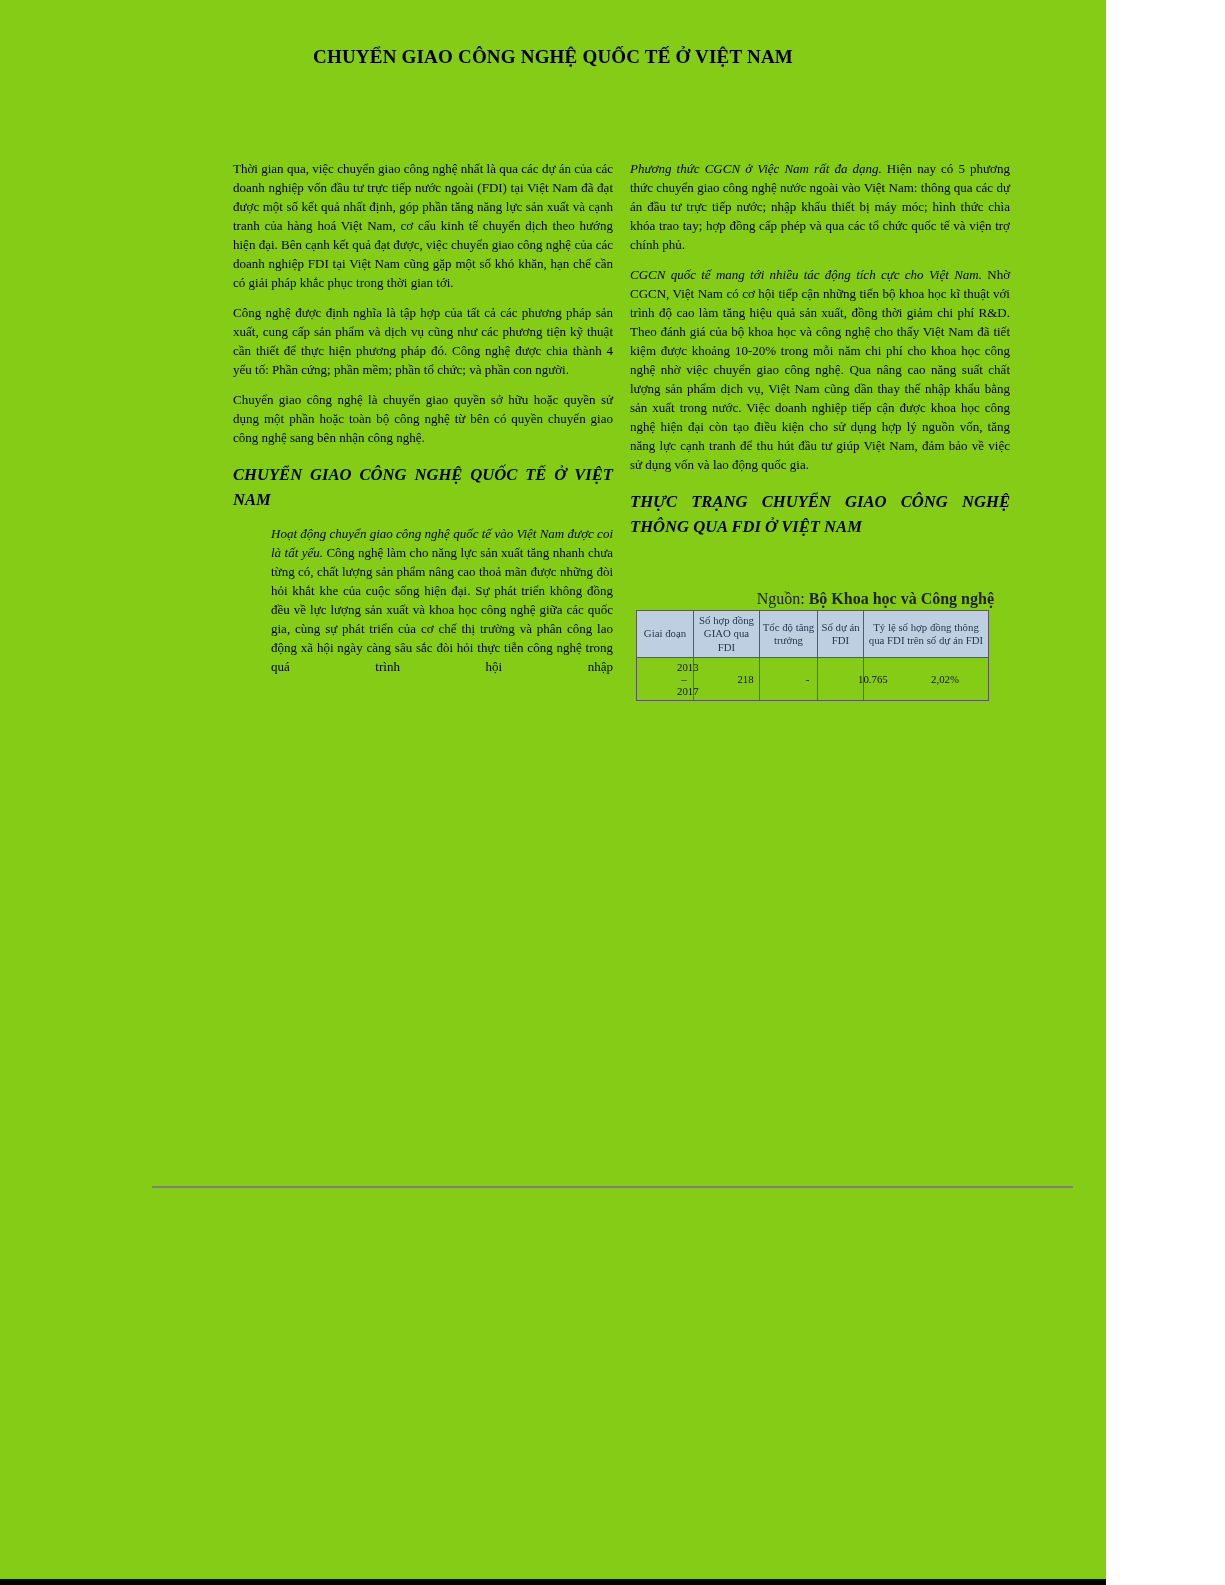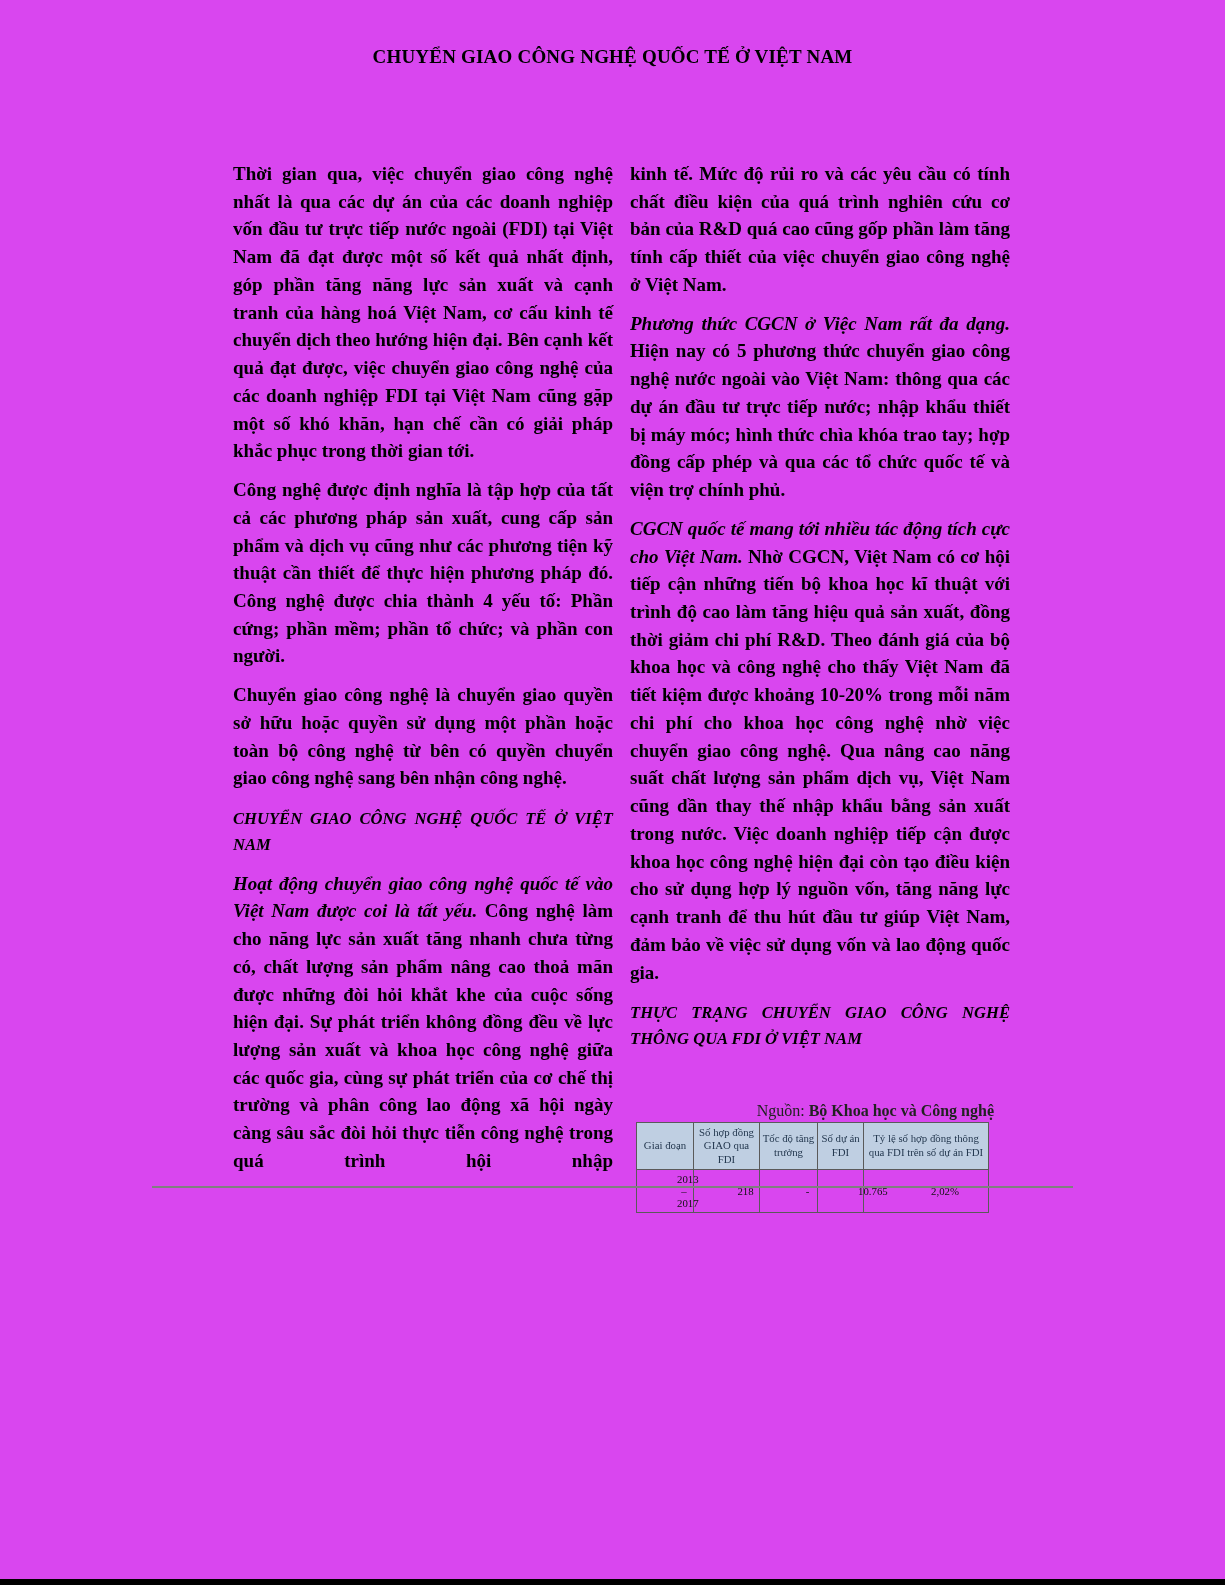--- a/index.html
+++ b/index.html
@@ -1,20 +1,20 @@
 <!DOCTYPE html>
 <html lang="vi"><head>
 <meta charset="utf-8">
 <style>
   html,body{margin:0;padding:0;background:#fff;}
   .page{
     position:relative;
-    width:1225px;
+    width:1106px;
     height:1585px;
-    background:#d946ef;
+    background:#84cc16;
     font-family:"Liberation Serif", serif;
     color:#000;
     overflow:hidden;
   }
   .title-block{
     position:absolute;
     top:46px;
     left:0;
     width:100%;
     text-align:center;
@@ -27,27 +27,26 @@
   .content{
     position:absolute;
     top:160px;
     left:233px;
     width:778px;
     display:flex;
     gap:17px;
   }
   .col{width:380px;}
   .body{
-    font-size:19px;
+    font-size:13px;
     line-height:1.46;
     text-align:justify;
     margin:0 0 11px 0;
-    font-weight:bold;
   }
-  .cont{text-align-last:justify;}
+  .cont{text-align-last:justify;margin-left:38px;}
   .lead-italic{font-style:italic;}
   .sect{
     font-size:16.6px;
     font-weight:bold;
     font-style:italic;
     text-align:justify;
     line-height:1.55;
     margin:14px 0 12px 0;
   }
   .sect.first{margin-top:9px;}
@@ -121,21 +120,20 @@
       <p class="body">Công nghệ được định nghĩa là tập hợp của tất cả các phương pháp sản xuất, cung cấp sản phẩm và dịch vụ cũng như các phương tiện kỹ thuật cần thiết để thực hiện phương pháp đó. Công nghệ được chia thành 4 yếu tố: Phần cứng; phần mềm; phần tổ chức; và phần con người.</p>
 
       <p class="body">Chuyển giao công nghệ là chuyển giao quyền sở hữu hoặc quyền sử dụng một phần hoặc toàn bộ công nghệ từ bên có quyền chuyển giao công nghệ sang bên nhận công nghệ.</p>
 
       <h3 class="sect">CHUYỂN GIAO CÔNG NGHỆ QUỐC TẾ Ở VIỆT NAM</h3>
 
       <p class="body cont"><span class="lead-italic">Hoạt động chuyển giao công nghệ quốc tế vào Việt Nam được coi là tất yếu.</span><span> Công nghệ làm cho năng lực sản xuất tăng nhanh chưa từng có, chất lượng sản phẩm nâng cao thoả mãn được những đòi hỏi khắt khe của cuộc sống hiện đại. Sự phát triển không đồng đều về lực lượng sản xuất và khoa học công nghệ giữa các quốc gia, cùng sự phát triển của cơ chế thị trường và phân công lao động xã hội ngày càng sâu sắc đòi hỏi thực tiễn công nghệ trong quá trình hội nhập</span></p>
     </div>
 
     <div class="col">
-      <p class="body">kinh tế. Mức độ rủi ro và các yêu cầu có tính chất điều kiện của quá trình nghiên cứu cơ bản của R&amp;D quá cao cũng gốp phần làm tăng tính cấp thiết của việc chuyển giao công nghệ ở Việt Nam.</p>
 
       <p class="body"><span class="lead-italic">Phương thức CGCN ở Việc Nam rất đa dạng.</span><span> Hiện nay có 5 phương thức chuyển giao công nghệ nước ngoài vào Việt Nam: thông qua các dự án đầu tư trực tiếp nước; nhập khẩu thiết bị máy móc; hình thức chìa khóa trao tay; hợp đồng cấp phép và qua các tổ chức quốc tế và viện trợ chính phủ.</span></p>
 
       <p class="body"><span class="lead-italic">CGCN quốc tế mang tới nhiều tác động tích cực cho Việt Nam.</span><span> Nhờ CGCN, Việt Nam có cơ hội tiếp cận những tiến bộ khoa học kĩ thuật  với trình độ cao làm tăng hiệu quả sản xuất, đồng thời giảm chi phí R&amp;D. Theo đánh giá của bộ khoa học và công nghệ cho thấy Việt Nam đã tiết kiệm được khoảng 10-20% trong mỗi năm chi phí cho khoa học công nghệ nhờ việc chuyển giao công nghệ. Qua nâng cao năng suất chất lượng sản phẩm dịch vụ, Việt Nam cũng dần thay thế nhập khẩu bằng sản xuất trong nước. Việc doanh nghiệp tiếp cận được khoa học công nghệ hiện đại còn tạo điều kiện cho sử dụng hợp lý nguồn vốn, tăng năng lực cạnh tranh để thu hút đầu tư giúp Việt Nam, đảm bảo về việc sử dụng vốn và lao động quốc gia.</span></p>
 
       <h3 class="sect">THỰC TRẠNG CHUYỂN GIAO CÔNG NGHỆ THÔNG QUA FDI Ở VIỆT NAM</h3>
 
       <div class="table-wrap">
         <p class="source"><span>Nguồn: </span><span class="src-name">Bộ Khoa học và Công nghệ</span></p>
 

